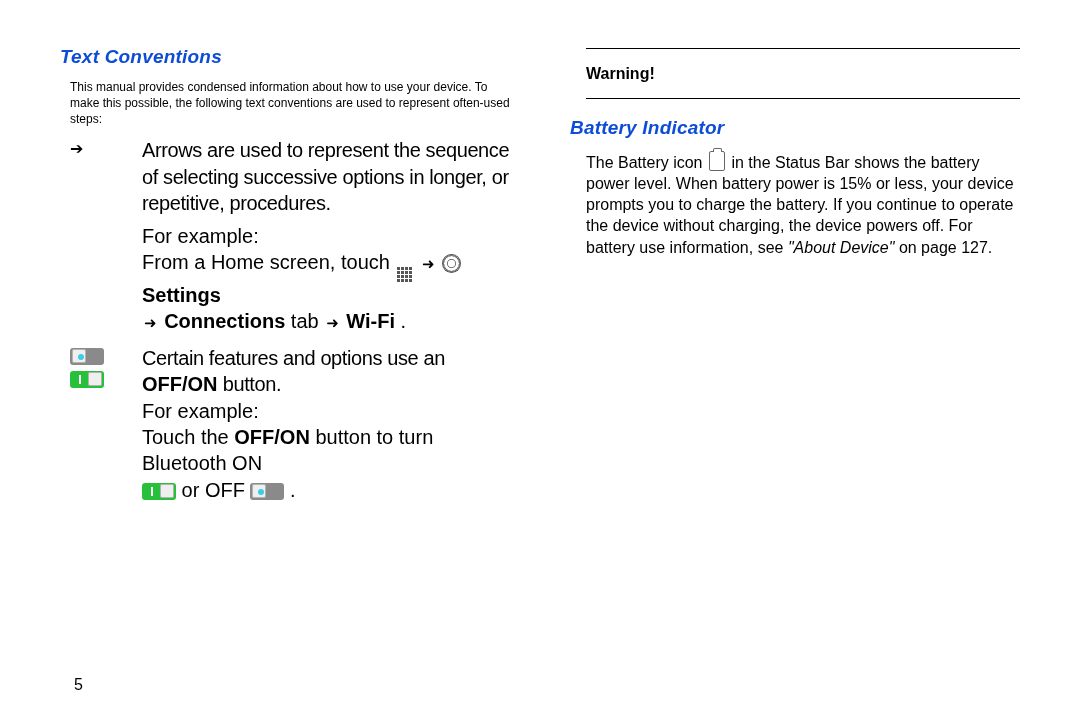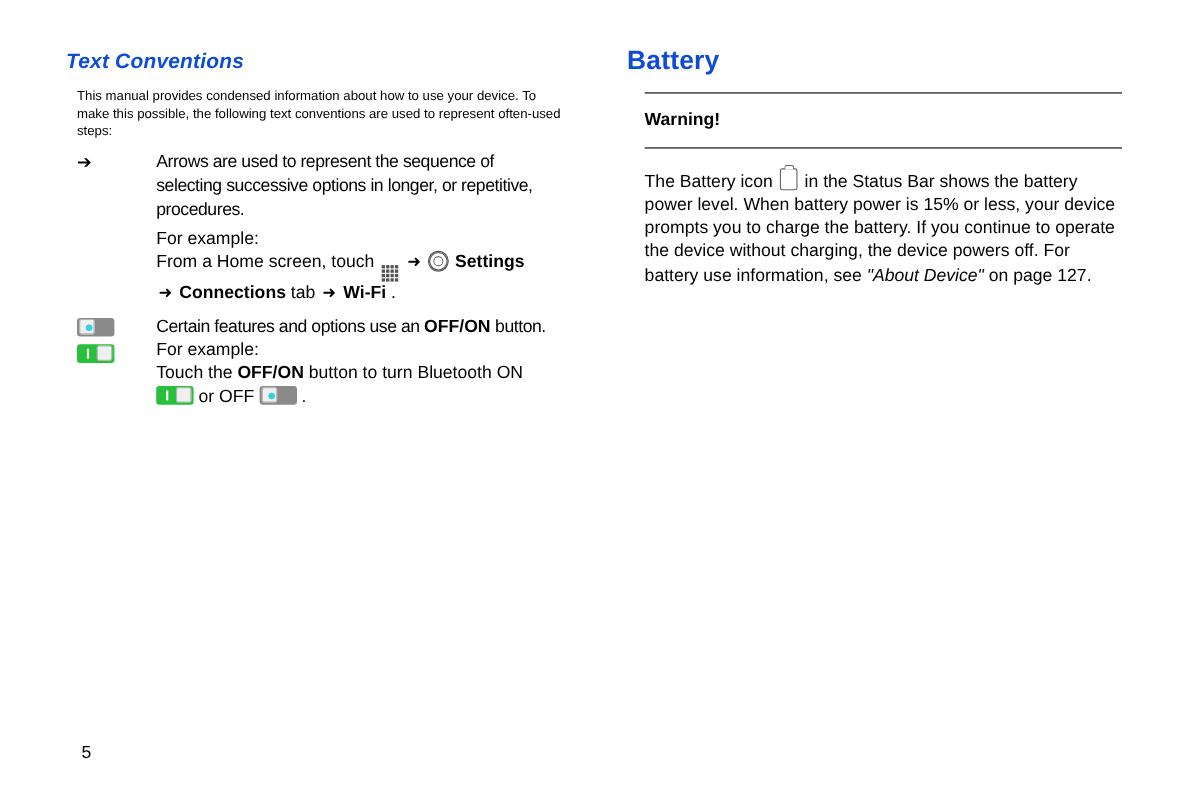--- a/index.html
+++ b/index.html
@@ -53,21 +53,21 @@
     margin: 0 0 10px 10px;
   }
   .item .marker {
     width: 54px;
     flex-shrink: 0;
     font-size: 16px;
     line-height: 1.32;
     padding-top: 1px;
   }
   .item .content {
-    font-size: 16px;
+    font-size: 20px;
     line-height: 1.32;
   }
   .arrow-glyph::before { content: "\2794"; font-size: 16px; }
   .arrow-bold::before { content: "\279C"; font-size: 15px; padding: 0 2px; }
   .italic { }
   .bold { font-weight: 700; }
   .toggle {
     display: inline-block;
     width: 34px;
     height: 17px;
@@ -236,28 +236,28 @@
           <span class="toggle toggle-off"><span class="knob">
                   <span class="dot"></span>
                 </span></span>
           <span>.</span>
         </div>
       </div>
     </div>
   </div>
 
   <div class="col">
-    <h2 class="h1-blue">Battery</h2>
 
     <div class="warning-box">
       <div class="row">
         <div class="label">Warning!</div>
       </div>
     </div>
 
+    <h3 class="h2-blue">Battery Indicator</h3>
     <p class="body-right">
       <span>The Battery icon </span>
       <span class="batt-outline"></span>
       <span> in the Status Bar shows the battery power level. When battery power is 15% or less, your device prompts you to charge the battery. If you continue to operate the device without charging, the device powers off. For battery use information, see </span>
       <span class="quote-ital">"About Device"</span>
       <span> on page 127.</span>
     </p>
   </div>
 </div>
 

